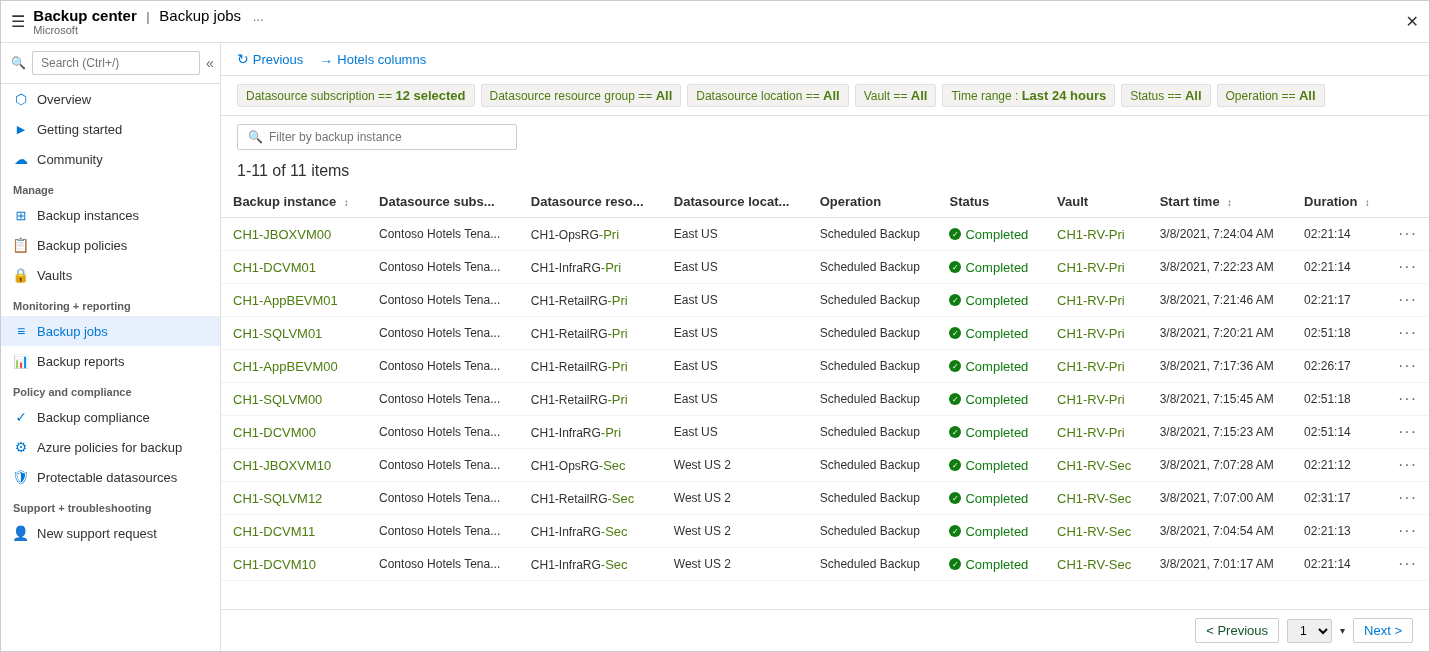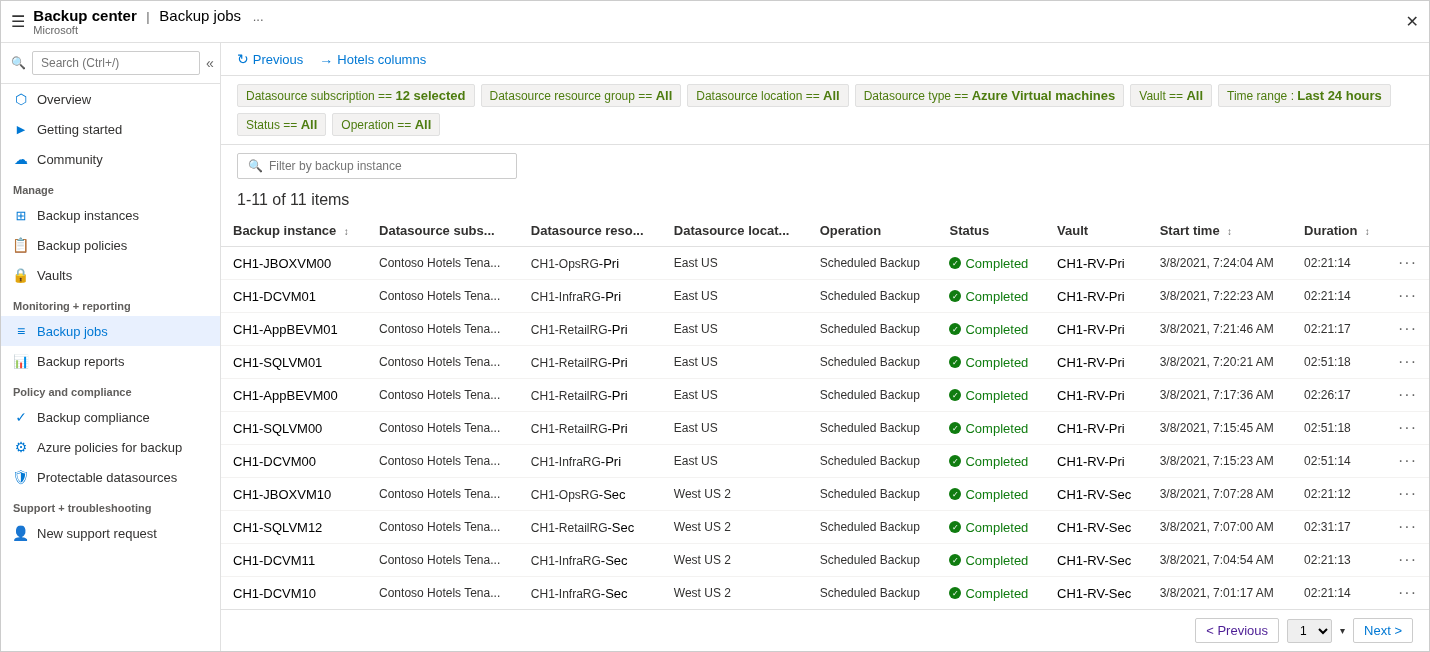--- a/index.html
+++ b/index.html
@@ -26,27 +26,27 @@
     .filter-tag strong { font-weight: 600; }
     .search-filter-row { padding: 8px 16px; }
     .instance-search { border: 1px solid #ccc; border-radius: 2px; padding: 5px 10px; font-size: 12px; width: 280px; color: #666; display: flex; align-items: center; gap: 6px; }
     .record-count { padding: 4px 16px 6px; font-size: 16px; color: #323130; }
     .table-container { flex: 1; overflow-y: auto; overflow-x: hidden; }
     table { width: 100%; border-collapse: collapse; }
     thead tr { border-bottom: 1px solid #e0e0e0; }
     th { padding: 8px 12px; text-align: left; font-size: 12px; font-weight: 600; color: #323130; background: #fff; white-space: nowrap; position: sticky; top: 0; border-bottom: 1px solid #e0e0e0; }
     th .sort-icon { color: #666; font-size: 10px; margin-left: 4px; }
     td { padding: 7px 12px; font-size: 12px; color: #323130; border-bottom: 1px solid #f3f2f1; white-space: nowrap; }
-    .link-blue { color: #000000; cursor: pointer; text-decoration: none; }
+    .link-blue { color: #4d7c0f; cursor: pointer; text-decoration: none; }
     .status-completed { color: #107c10; display: flex; align-items: center; gap: 4px; }
     .status-dot { width: 12px; height: 12px; border-radius: 50%; background: #107c10; display: inline-flex; align-items: center; justify-content: center; color: white; font-size: 8px; }
     .more-btn { color: #666; cursor: pointer; font-size: 16px; letter-spacing: 1px; }
     .pagination { display: flex; align-items: center; justify-content: flex-end; padding: 8px 16px; border-top: 1px solid #e0e0e0; gap: 8px; }
     .page-btn { padding: 4px 10px; border: 1px solid #ccc; border-radius: 2px; cursor: pointer; background: #fff; font-size: 12px; color: #0078d4; }
-    .page-btn:disabled { color: #4c1d95; cursor: default; }
+    .page-btn:disabled { color: #14532d; cursor: default; }
     .page-select { border: 1px solid #ccc; border-radius: 2px; padding: 3px 8px; font-size: 12px; }
     
     .icon-overview { color: #0078d4; }
     .icon-getting-started { color: #0078d4; }
     .icon-community { color: #0078d4; }
     .icon-backup-instances { color: #0078d4; }
     .icon-backup-policies { color: #0078d4; }
     .icon-vaults { color: #0078d4; }
     .icon-backup-jobs { color: #0078d4; }
     .icon-backup-reports { color: #0078d4; }
@@ -153,21 +153,20 @@
         <button class="toolbar-btn">
           <span style="font-size:14px;">→</span>
           <span>Hotels columns</span>
         </button>
       </div>
 
       <div class="filters-row">
         <span class="filter-tag">Datasource subscription == <strong>12 selected</strong></span>
         <span class="filter-tag">Datasource resource group == <strong>All</strong></span>
         <span class="filter-tag">Datasource location == <strong>All</strong></span>
-        <span class="filter-tag">Datasource type == <strong>Azure Virtual machines</strong></span>
         <span class="filter-tag">Vault == <strong>All</strong></span>
         <span class="filter-tag">Time range : <strong>Last 24 hours</strong></span>
         <span class="filter-tag">Status == <strong>All</strong></span>
         <span class="filter-tag">Operation == <strong>All</strong></span>
       </div>
 
       <div class="search-filter-row">
         <div class="instance-search">
           <span style="color:#666;font-size:12px;">🔍</span>
           <input type="text" style="border: none; outline: none; font-size: 12px; width: 220px;" placeholder="Filter by backup instance">

